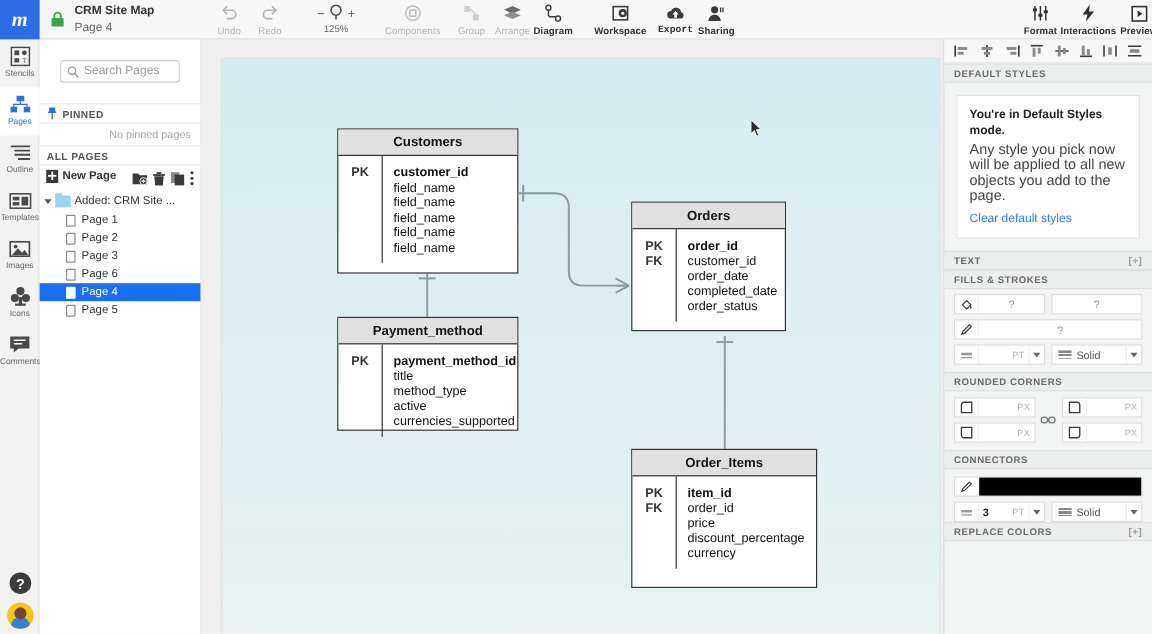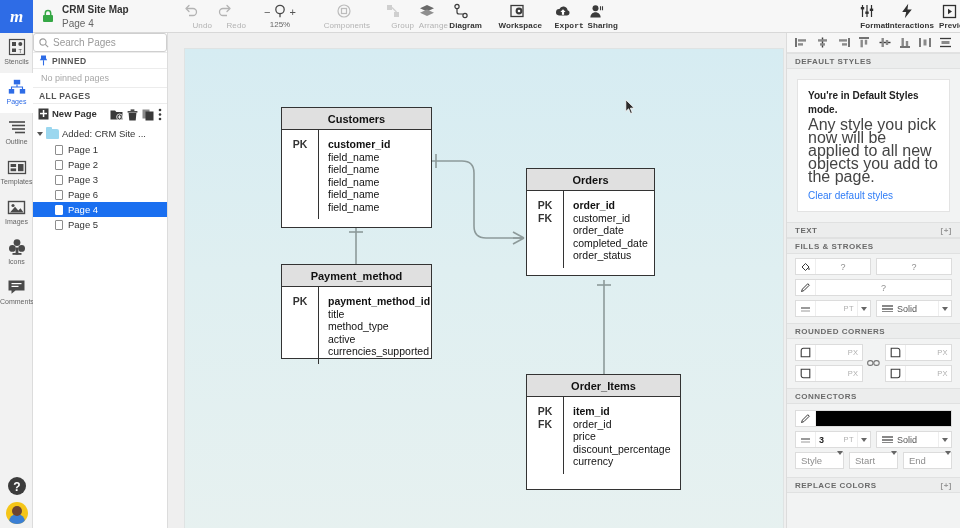--- a/index.html
+++ b/index.html
@@ -16,21 +16,21 @@
   
   .topbar { position:absolute; left:0; top:0; width:960px; height:33px; background:#f7f7f7; border-bottom:1px solid #d8d8d8; }
   .logo { position:absolute; left:0; top:0; width:33px; height:33px; background:#2e6ce6; color:#fff;
           display:flex; align-items:center; justify-content:center; font-weight:bold; font-size:17px;
           font-family:"Liberation Serif", serif; font-style:italic; }
   .lockwrap { position:absolute; left:40px; top:8px; width:16px; height:16px; }
   .doctitle { position:absolute; left:62px; top:4px; line-height:12px; }
   .doctitle .t1 { font-size:10px; font-weight:bold; color:#333; }
   .doctitle .t2 { font-size:10px; color:#666; margin-top:2px; }
 
-  .tb-item { position:absolute; top:2px; width:42px; height:30px; text-align:right; cursor:pointer; }
+  .tb-item { position:absolute; top:2px; width:42px; height:30px; text-align:center; cursor:pointer; }
   .tb-item .ic { height:16px; display:flex; align-items:center; justify-content:center; margin-top:1px; }
   .tb-item .lb { font-size:8px; margin-top:2px; color:#555; letter-spacing:.1px; }
   .tb-item.dim .lb, .tb-item.dim .ic { color:#b3b3b3; }
   .tb-item.strong .lb { color:#333; font-weight:bold; }
 
   .zoomctl { position:absolute; left:256px; top:4px; width:48px; text-align:center; }
   .zoomctl .row { display:flex; align-items:center; justify-content:center; gap:3px; height:15px; }
   .zoomctl .pct { font-size:8px; color:#666; margin-top:1px; }
   .zsign { font-size:11px; color:#555; cursor:pointer; }
 
@@ -41,27 +41,27 @@
   .rail-item .lb { font-size:7px; margin-top:1px; color:#666; }
   .rail-item.active { background:#fff; }
   .rail-item.active .lb { color:#2e6ce6; }
   .rail-bottom { position:absolute; left:0; bottom:4px; width:33px; text-align:center; }
   .avatar { width:22px; height:22px; border-radius:50%; background:#f5c518; margin:6px auto 0; position:relative; overflow:hidden; }
   .avatar:after { content:''; position:absolute; left:3px; top:12px; width:16px; height:12px; border-radius:8px 8px 0 0; background:#3b7fd4; }
   .avatar:before { content:''; position:absolute; left:6px; top:4px; width:10px; height:10px; border-radius:50%; background:#6d4532; z-index:2; }
 
   
   .pages { position:absolute; left:33px; top:33px; width:135px; height:495px; background:#fff; border-right:1px solid #dcdcdc; }
-  .searchbox { margin:0; height:19px; border:1px solid #cfcfcf; border-radius:3px; display:flex; align-items:center;
+  .searchbox { margin:17px; height:19px; border:1px solid #cfcfcf; border-radius:3px; display:flex; align-items:center;
                padding:0 5px; color:#9a9a9a; font-size:10px; background:#fff; }
   .searchbox .si { margin-right:4px; display:flex; }
   .sec-head { height:17px; display:flex; align-items:center; padding:0 6px; font-size:8.5px; font-weight:bold;
               letter-spacing:.4px; color:#555; border-top:1px solid #ececec; border-bottom:1px solid #ececec; background:#fff; }
   .sec-head .pin { margin-right:4px; display:flex; }
-  .empty-note { padding:4px 8px; font-size:9px; color:#a8a8a8; }
+  .empty-note { padding:4px 8px; font-size:9px; color:#a8a8a8;text-align:right; }
   .newrow { display:flex; align-items:center; height:21px; padding:0 5px; gap:4px; }
   .newrow .np { display:flex; align-items:flex-start; gap:3px; font-size:9.5px; font-weight:bold; color:#333; cursor:pointer; }
   .newrow .sp { flex:1; }
   .newrow .ib { cursor:pointer; display:flex; }
   .grouprow { display:flex; align-items:center; height:17px; padding:0 5px; gap:3px; font-size:9.5px; color:#333; cursor:pointer; }
   .caret { width:0; height:0; border-left:4px solid #555; border-top:3px solid transparent; border-bottom:3px solid transparent;
            transform:rotate(90deg); margin-right:1px; }
   .folder { width:13px; height:10px; background:#9bd7ef; border-radius:1px 2px 1px 1px; position:relative; }
   .folder:before { content:''; position:absolute; left:0; top:-2px; width:6px; height:3px; background:#9bd7ef; border-radius:1px 1px 0 0; }
   .page-item { display:flex; align-items:center; height:15px; padding-left:22px; gap:5px; font-size:9.5px; color:#333; cursor:pointer; }
@@ -88,21 +88,21 @@
   .right { position:absolute; left:786px; top:33px; width:174px; height:495px; background:#f2f3f3; border-left:1px solid #dcdcdc; }
   .align-row { height:20px; display:flex; align-items:center; justify-content:space-around; background:#f7f7f7;
                border-bottom:1px solid #e2e2e2; padding:0 4px; }
   .align-row .ab { cursor:pointer; display:flex; align-items:center; }
   .r-sec { height:16px; display:flex; align-items:center; justify-content:space-between; padding:0 8px;
            font-size:8px; font-weight:bold; letter-spacing:.5px; color:#6a6a6a;
            background:#eceded; border-top:1px solid #e0e1e1; border-bottom:1px solid #e0e1e1; }
   .r-sec .plus { font-size:8px; color:#9a9a9a; cursor:pointer; }
   .card { margin:10px; background:#fff; border:1px solid #e3e3e3; padding:9px 10px 10px; }
   .card .h { font-size:10px; font-weight:bold; color:#222; line-height:14px; }
-  .card .p { font-size:16px; color:#444; line-height:13px; margin-top:1px; }
+  .card .p { font-size:12px; color:#444; line-height:13px; margin-top:1px; }
   .card .lnk { font-size:10px; color:#2f7cf6; margin-top:7px; cursor:pointer; }
   .fld-row { display:flex; gap:5px; padding:4px 8px 0; }
   .in { height:17px; background:#fff; border:1px solid #dcdcdc; display:flex; align-items:center; font-size:9px; color:#8e8e8e; }
   .in .pre { width:20px; height:15px; display:flex; align-items:center; justify-content:center; border-right:1px solid #eee; }
   .in .mid { flex:1; text-align:center; }
   .in .suf { font-size:7.5px; color:#b0b0b0; padding-right:3px; letter-spacing:.4px; }
   .in .dd { width:13px; height:15px; border-left:1px solid #eee; display:flex; align-items:center; justify-content:center; }
   .tri { width:0; height:0; border-left:3px solid transparent; border-right:3px solid transparent; border-top:4px solid #666; }
   .swatch { flex:1; background:#000; height:15px; }
   .corner-grid { display:flex; align-items:center; gap:4px; padding:5px 8px 6px; }
@@ -762,34 +762,20 @@
       </div>
       <div class="in" style="flex:1;">
         <span class="solid-line"></span>
         <span class="mid" style="text-align:left;color:#555;">Solid</span>
         <span class="dd">
             <span class="tri"></span>
           </span>
       </div>
     </div>
 
-    <div class="three-row">
-      <div class="sel-btn">
-        <span>Style</span>
-        <span class="dd"><span class="tri"></span></span>
-      </div>
-      <div class="sel-btn">
-        <span>Start</span>
-        <span class="dd"><span class="tri"></span></span>
-      </div>
-      <div class="sel-btn">
-        <span>End</span>
-        <span class="dd"><span class="tri"></span></span>
-      </div>
-    </div>
 
     <div class="r-sec">
       <span>REPLACE COLORS</span>
       <span class="plus">[+]</span>
     </div>
   </div>
 
   <svg style="position:absolute;left:625px;top:99px;" width="11" height="16" viewBox="0 0 11 16">
     <path d="M0.8 0.8 0.8 12.5 3.6 9.8 5.5 14.5 7.3 13.7 5.4 9.2 9.2 9z" fill="#2b2b2b" stroke="#fff" stroke-width="0.8"></path>
   </svg>

